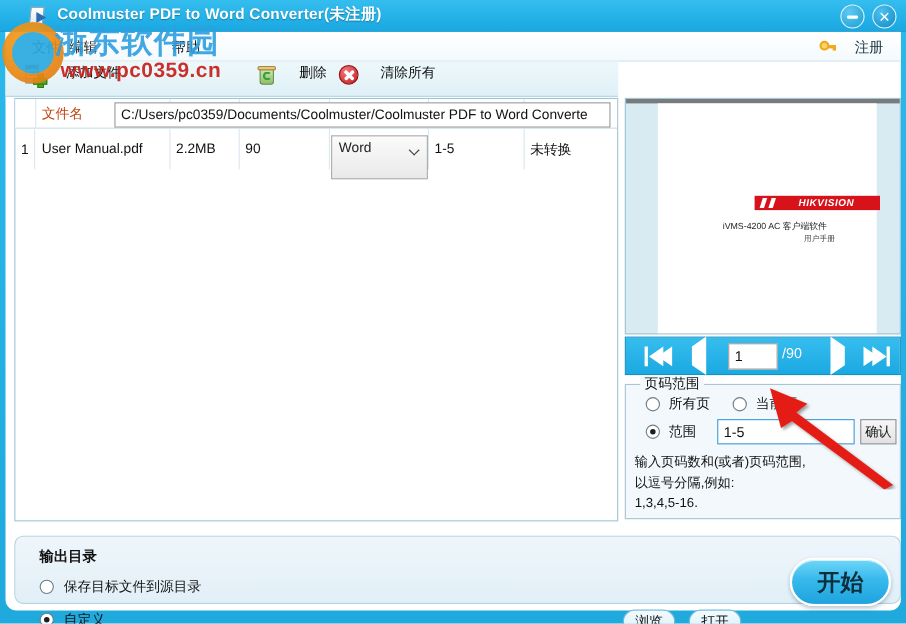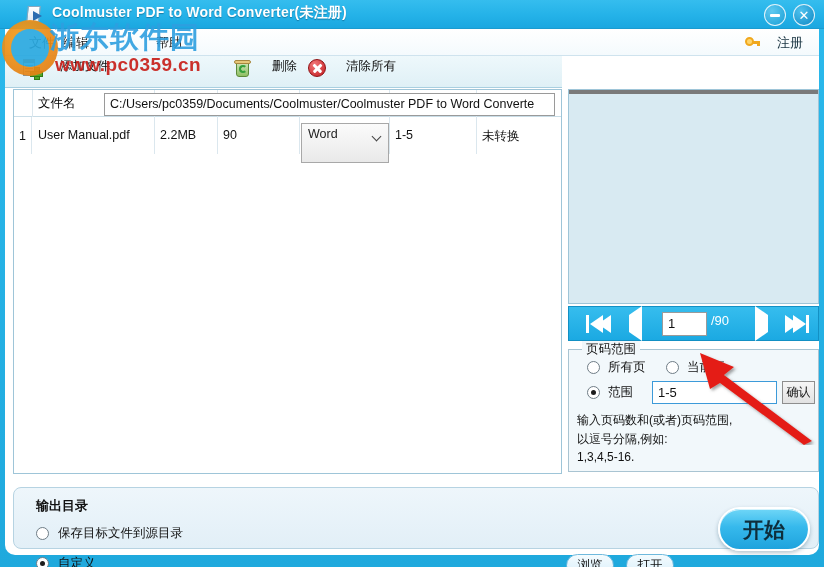--- a/index.html
+++ b/index.html
@@ -85,21 +85,21 @@
   .ic-x .circ{ position:absolute; left:1px; top:1px; width:18px; height:18px; border-radius:50%;
      background:radial-gradient(circle at 35% 28%,#f2787a,#c21b1e); border:1px solid #8e0f12;}
   .ic-x .s1,.ic-x .s2{ position:absolute; left:4.5px; top:9px; width:11px; height:2.6px;
      background:#fff; border-radius:1px;}
   .ic-x .s1{ transform:rotate(45deg);} .ic-x .s2{ transform:rotate(-45deg);}
 
   
   .table{ position:absolute; left:8px; top:60px; width:549px; height:385px;
       background:#fff; border:1px solid #9ec5d8; }
   .thead{ position:relative; height:27px; background:#ffffff; border-bottom:1px solid #c9dde7;}
-  .th{ position:absolute; top:5px; font-size:12.5px; color:#000000; font-weight:normal;}
+  .th{ position:absolute; top:5px; font-size:12.5px; color:#c2410c; font-weight:normal;}
   .vline{ position:absolute; top:0; width:1px; background:#dbe7ee; }
   .row{ position:relative; height:37px; }
   .cell{ position:absolute; font-size:12.5px; color:#111; }
   .rownum{ position:absolute; left:0; top:0; width:18px; height:37px;
       display:flex; align-items:center; justify-content:center; font-size:12.5px; color:#111;
       border-right:1px solid #dbe7ee;}
   .sel{ position:absolute; left:287px; top:6px; width:88px; height:40px;
       background:linear-gradient(180deg,#fbfbfb,#e9e9e9); border:1px solid #a8a8a8;
       font-size:12.5px; color:#222; padding:3px 0 0 6px; cursor:pointer;}
   .sel .cv{ position:absolute; right:8px; top:9px; width:7px; height:7px;
@@ -273,20 +273,29 @@
           <span>Word</span>
           <span class="cv"></span>
         </div>
         <div class="cell" style="left:381px; top:11px">1-5</div>
         <div class="cell" style="left:468px; top:11px">未转换</div>
       </div>
     </div>
 
     <div class="preview">
       <div class="pvtop"></div>
+      <div class="page">
+        <div class="hik">
+          <span class="sl1"></span>
+            <span class="sl2"></span>
+          <span class="hw">HIKVISION</span>
+        </div>
+        <div class="pvt1">iVMS-4200 AC 客户端软件</div>
+        <div class="pvt2">用户手册</div>
+      </div>
     </div>
 
     <div class="navbar">
       <div class="nb" style="left:17px">
         <span style="position:relative;display:block;width:24px;height:18px">
           <span class="bar-v" style="left:0"></span>
           <span class="tri-l" style="position:absolute;left:4px;top:0"></span>
           <span class="tri-l" style="position:absolute;left:12px;top:0"></span>
         </span>
       </div>

